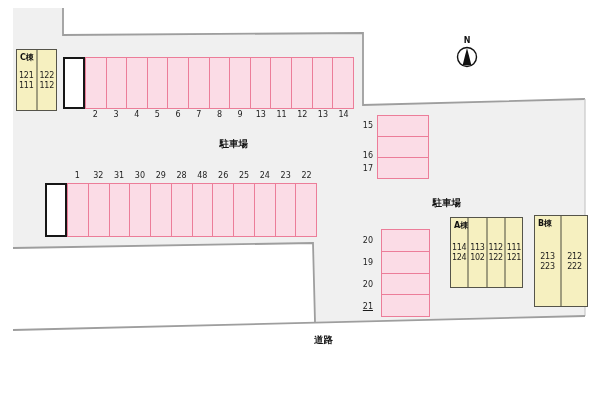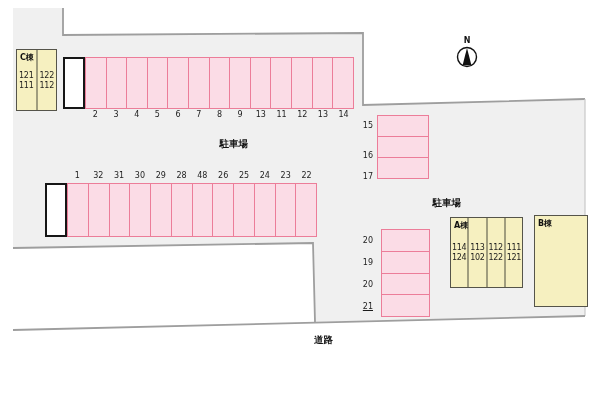--- a/index.html
+++ b/index.html
@@ -141,21 +141,21 @@
     </div>
 
   <div class="pink-row vstack" id="stack-upper" style="left:377px; top:115px; width:52px; height:64px;">
       <div class="pink-cell"></div>
       <div class="pink-cell"></div>
       <div class="pink-cell"></div>
     </div>
   <div id="stack-upper-labels">
       <div class="stack-label" style="left: 355px; top: 121px;">15</div>
       <div class="stack-label" style="left: 355px; top: 143px; margin-top: 8px;">16</div>
-      <div class="stack-label" style="left: 355px; top: 172px;">17</div>
+      <div class="stack-label" style="left: 355px; top: 164px;">17</div>
     </div>
 
   <div class="pink-row vstack" id="stack-lower" style="left:381px; top:229px; width:49px; height:88px;">
       <div class="pink-cell"></div>
       <div class="pink-cell"></div>
       <div class="pink-cell"></div>
       <div class="pink-cell"></div>
     </div>
   <div id="stack-lower-labels">
       <div class="stack-label" style="left: 355px; top: 236px;">20</div>
@@ -189,20 +189,28 @@
         <span>112</span>
         <span>122</span>
       </div>
       <div class="bcol">
         <span>111</span>
         <span>121</span>
       </div>
     </div>
   <div class="building" id="bldg-b" style="left:534px; top:215px; width:54px; height:92px;">
     <div class="bldg-label">B棟</div>
+  <div class="bcol">
+        <span>213</span>
+        <span>223</span>
+      </div>
+      <div class="bcol">
+        <span>212</span>
+        <span>222</span>
+      </div>
     </div>
 
   <div class="north-label" style="left:459px; top:36px;">N</div>
   <div class="area-label" style="left:172px; top:138px; width:36px;">駐車場</div>
   <div class="area-label" style="left:385px; top:197px; width:36px;">駐車場</div>
   <div class="area-label" style="left:261px; top:334px; width:32px;">道路</div>
 
 </div>
 
 </body></html>

